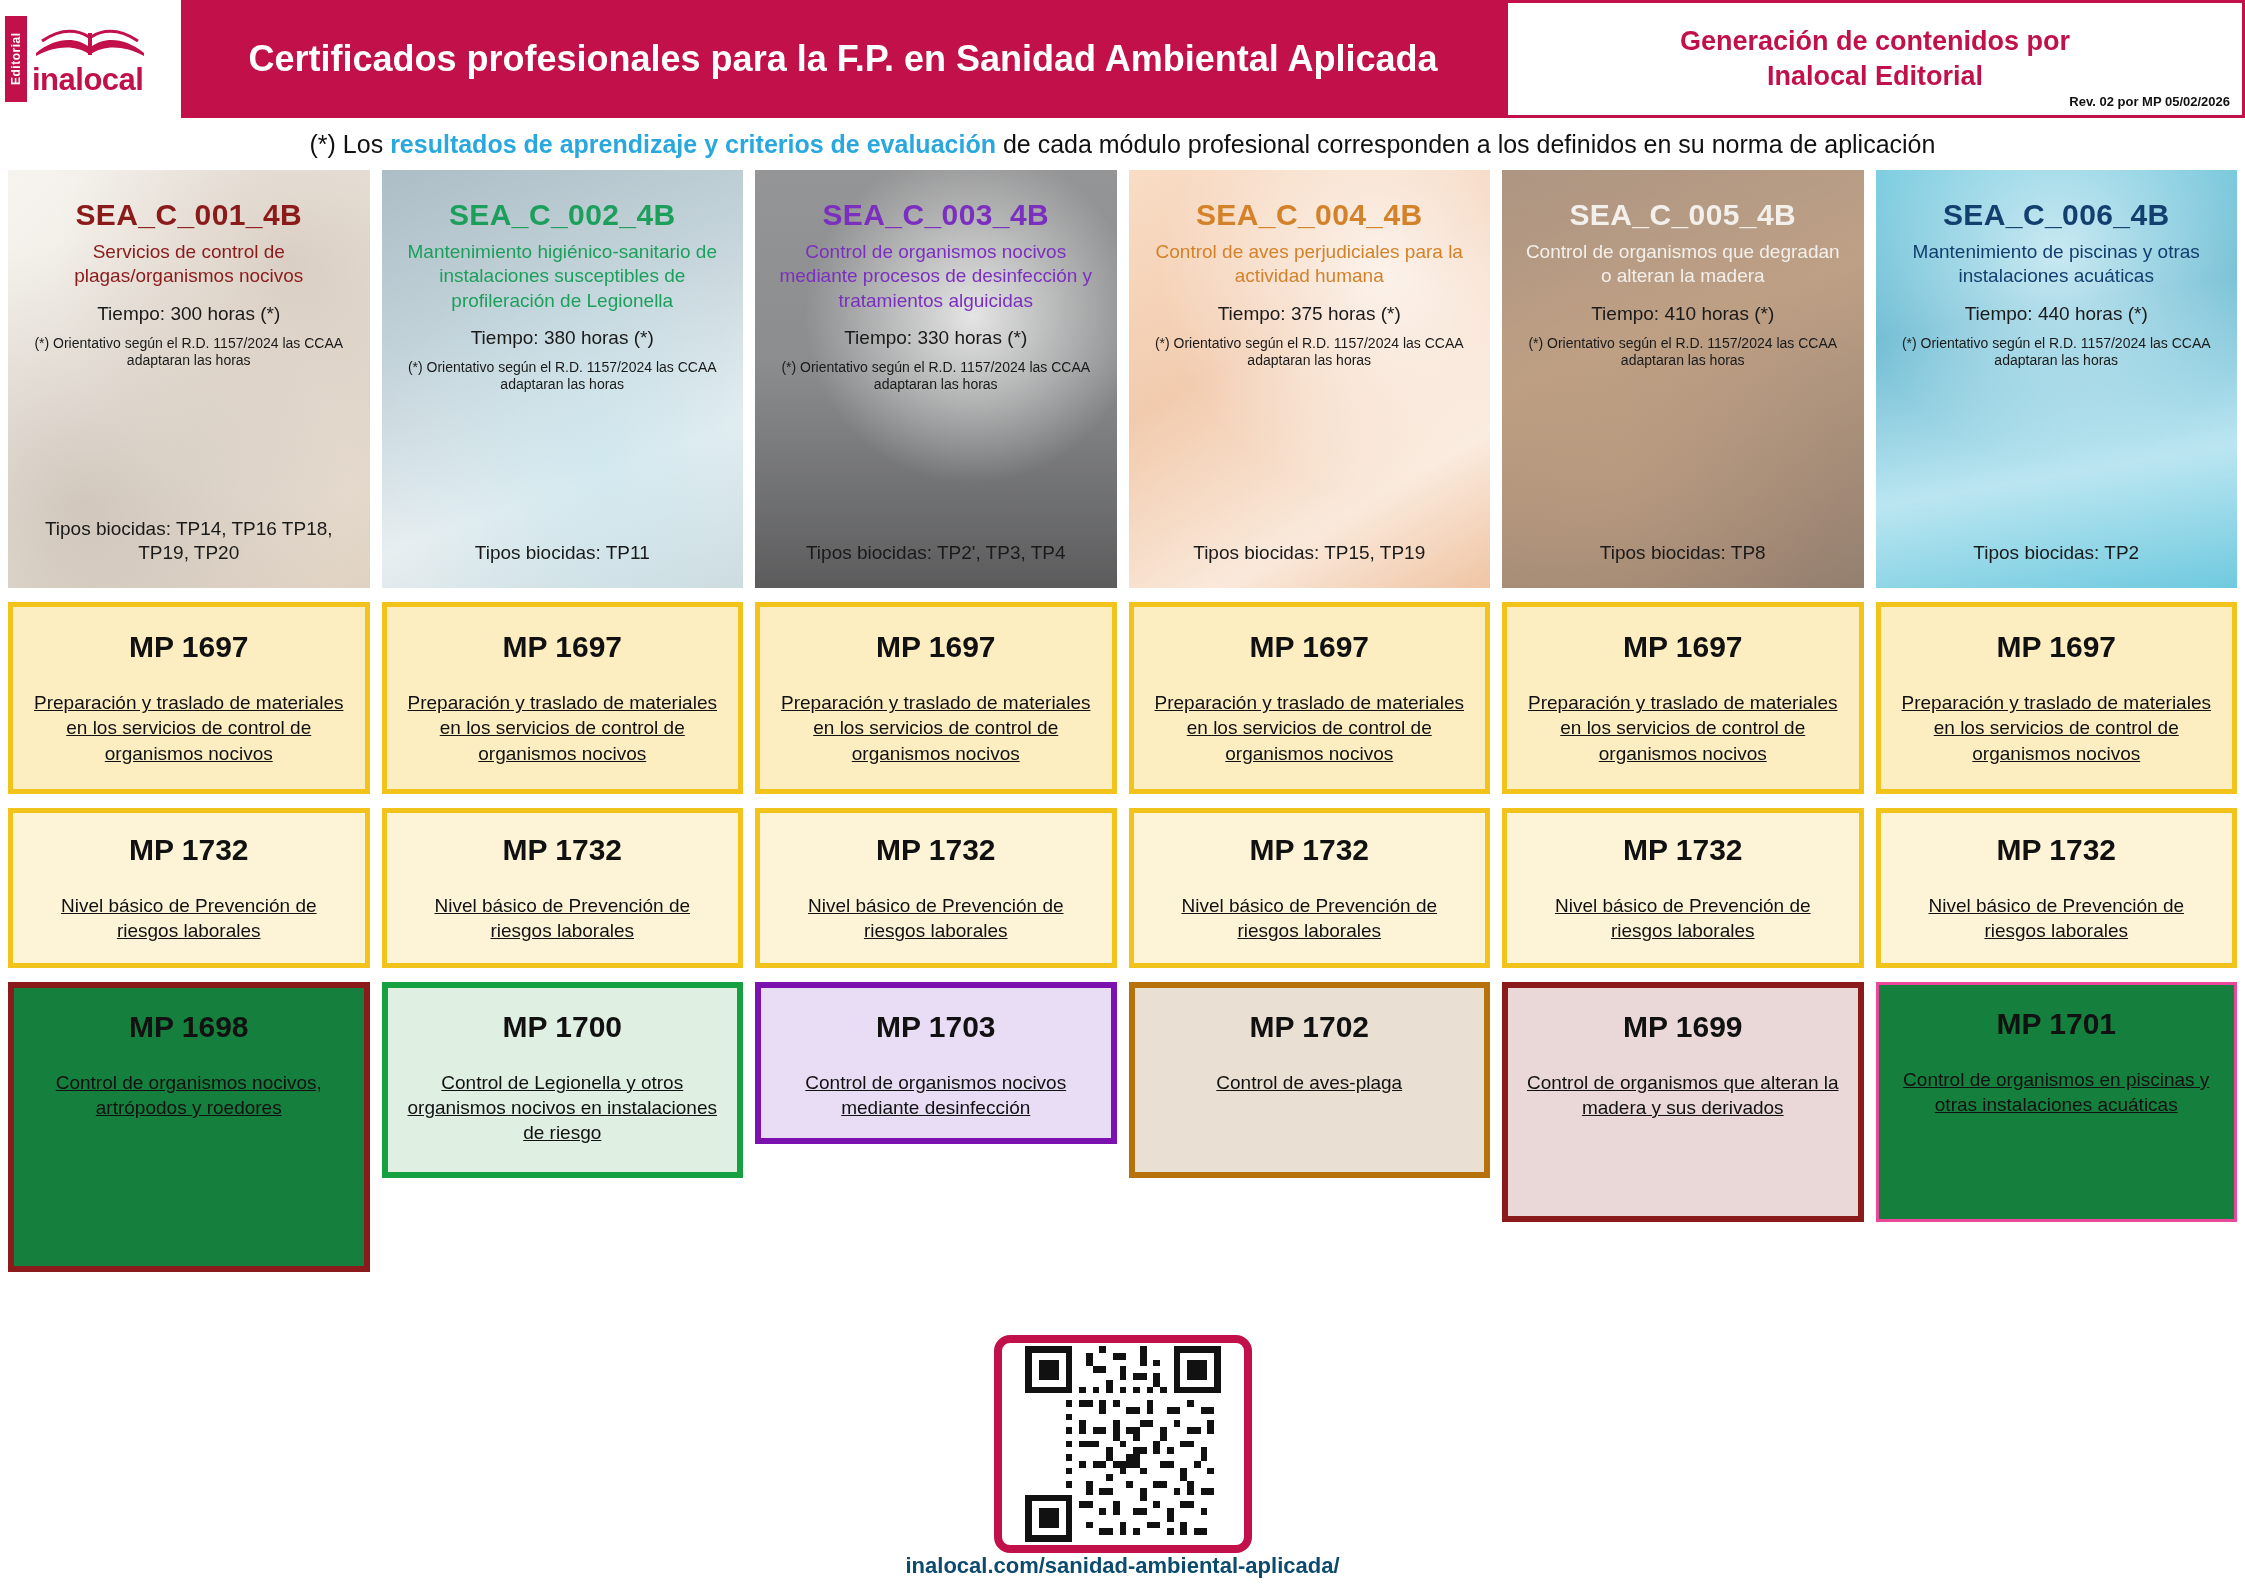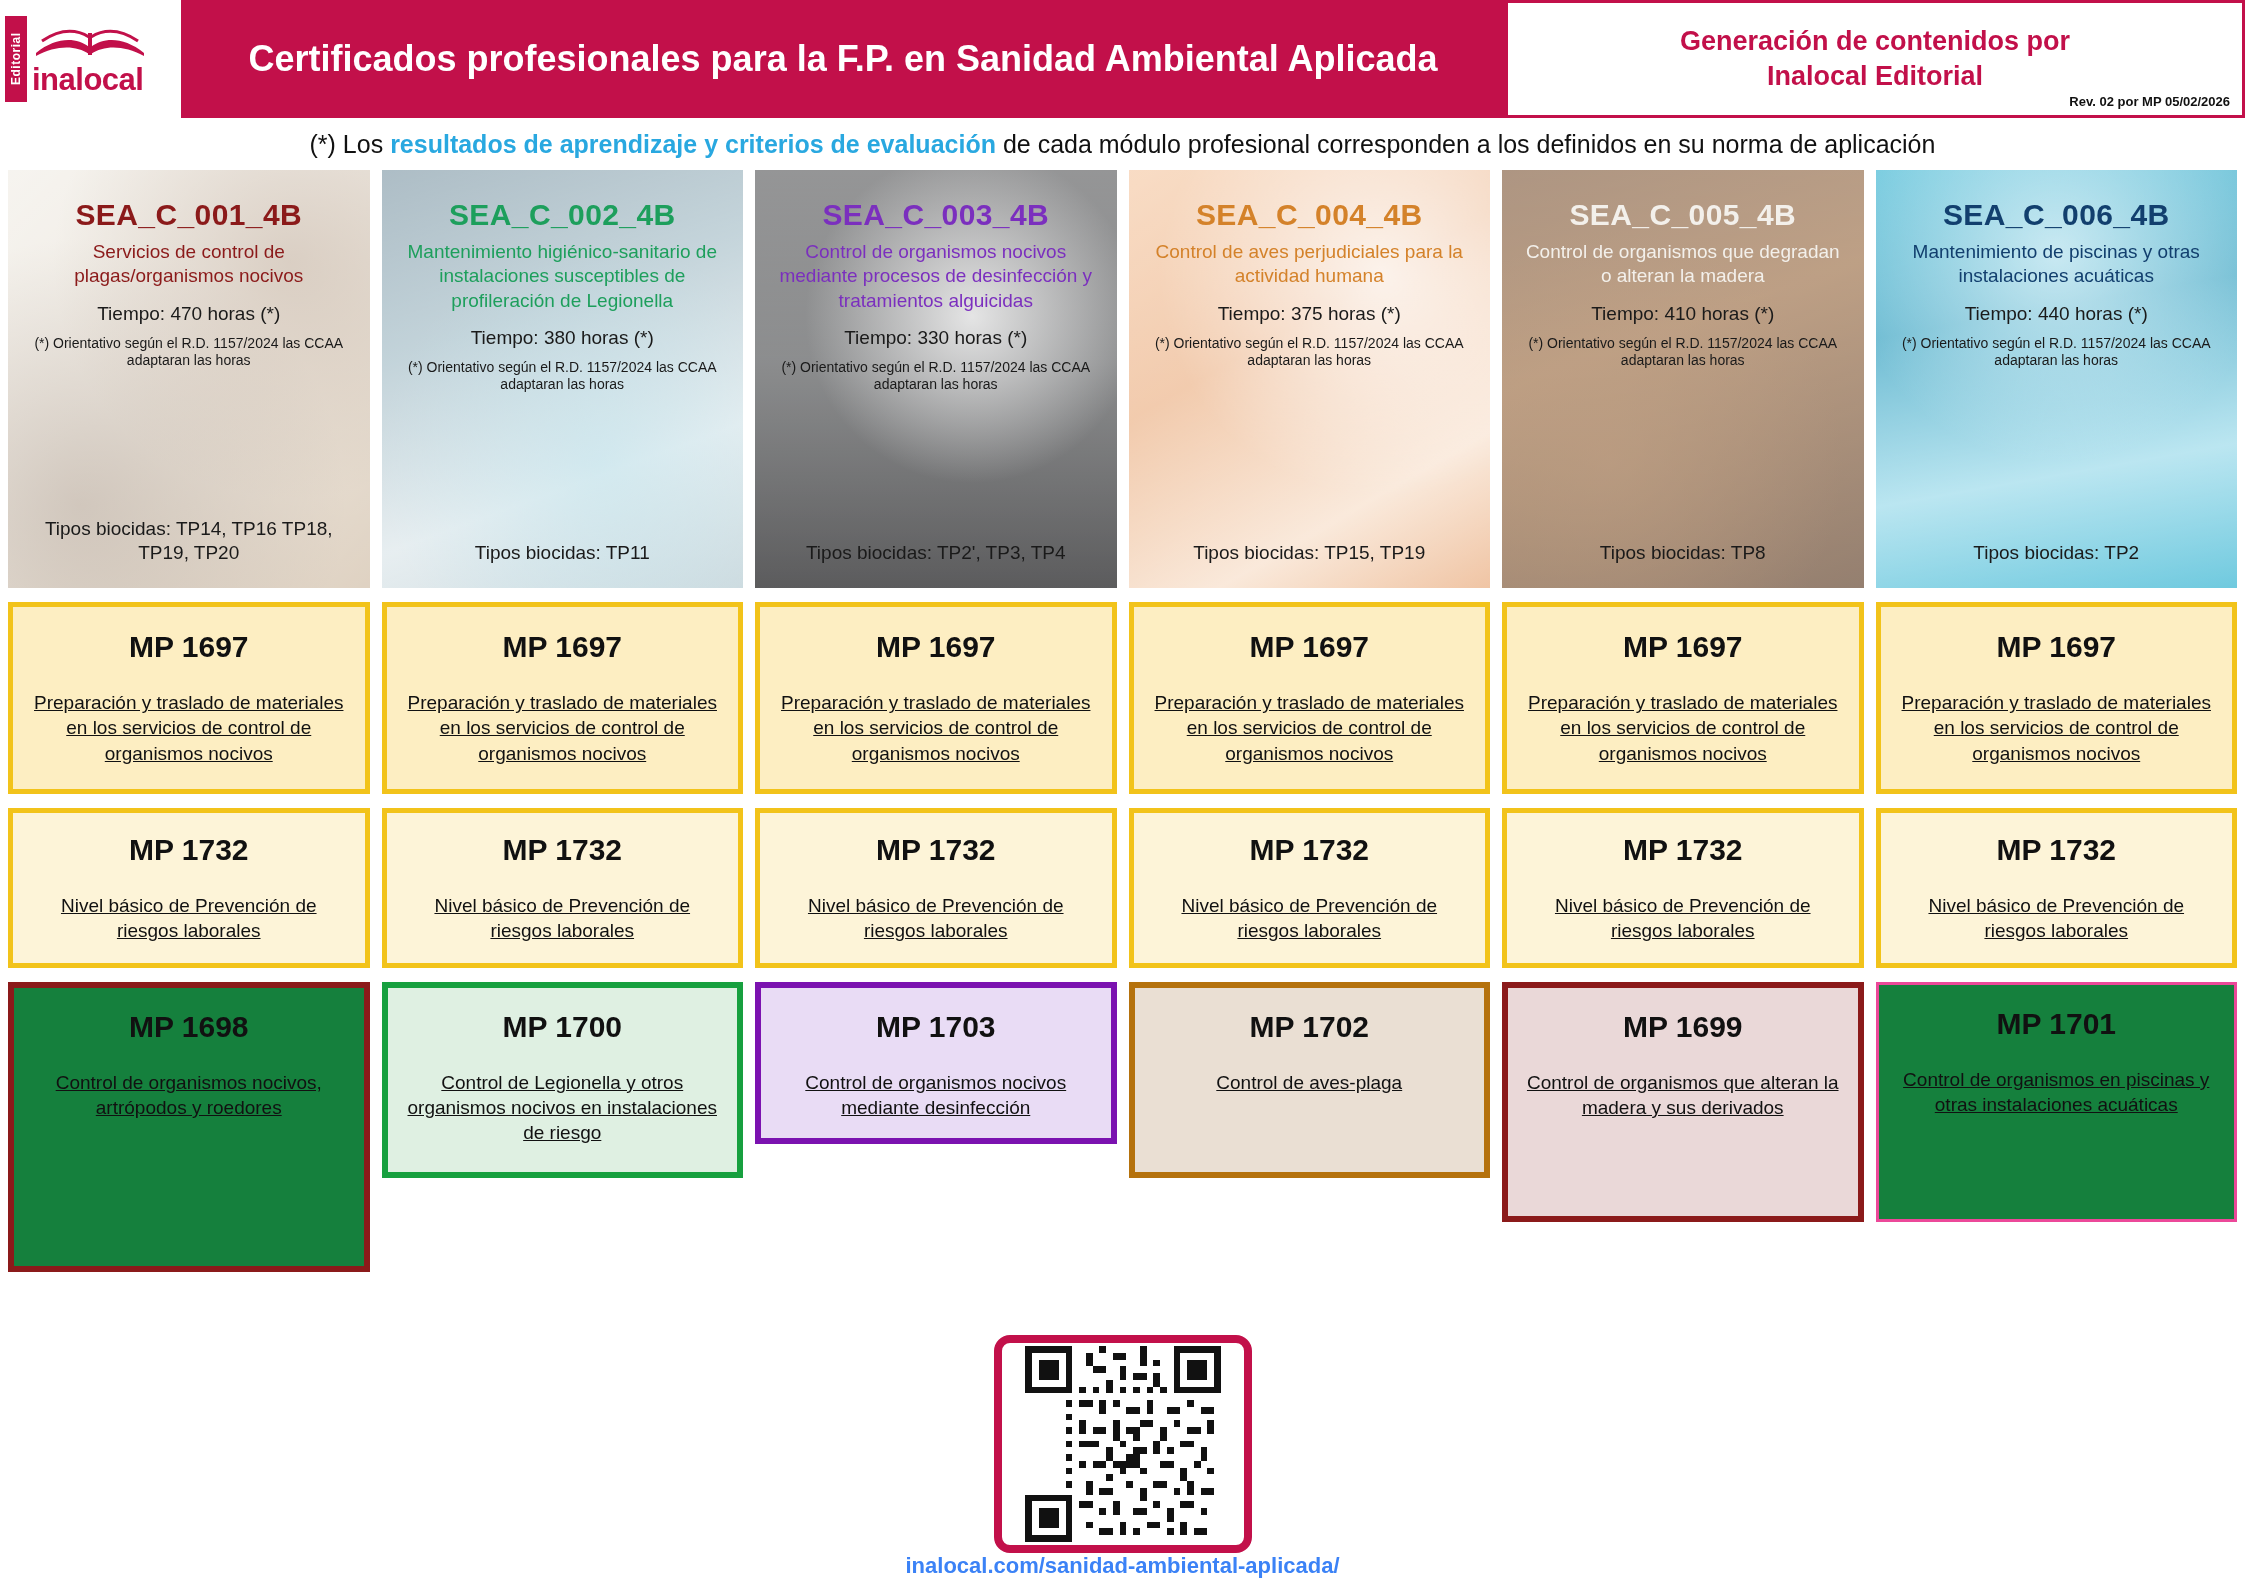--- a/index.html
+++ b/index.html
@@ -293,21 +293,21 @@
     box-sizing: border-box;
   }
   .qr {
     width: 196px;
     height: 196px;
   }
   .qr-url {
     margin-top: 0;
     font-size: 22px;
     font-weight: bold;
-    color: #3b82f6;
+    color: #0c4a6e;
   }
   .stage { position: relative; width: 2245px; height: 1587px; }
 </style>
 </head>
 <body>
 
 <div class="stage">
 
   <div class="header">
     <div class="brand-block">
@@ -347,21 +347,21 @@
 
   <div class="grid">
 
     <div class="col">
       <div class="cert">
         <div class="bg bg1"></div>
         <div class="veil veil1"></div>
         <div class="cert-inner">
           <div class="cert-code" style="color:#8b1a1a">SEA_C_001_4B</div>
           <div class="cert-desc" style="color:#8b1a1a">Servicios de control de plagas/organismos nocivos</div>
-          <div class="cert-time">Tiempo: 470 horas (*)</div>
+          <div class="cert-time">Tiempo: 300 horas (*)</div>
           <div class="cert-note">(*) Orientativo según el R.D. 1157/2024 las CCAA adaptaran las horas</div>
           <div class="cert-bio">Tipos biocidas: TP14, TP16 TP18, TP19, TP20</div>
         </div>
       </div>
       <div class="mp mp-1697">
         <div class="mp-code">MP 1697</div>
         <div class="mp-desc">Preparación y traslado de materiales en los servicios de control de organismos nocivos</div>
       </div>
       <div class="mp mp-1732">
         <div class="mp-code">MP 1732</div>

